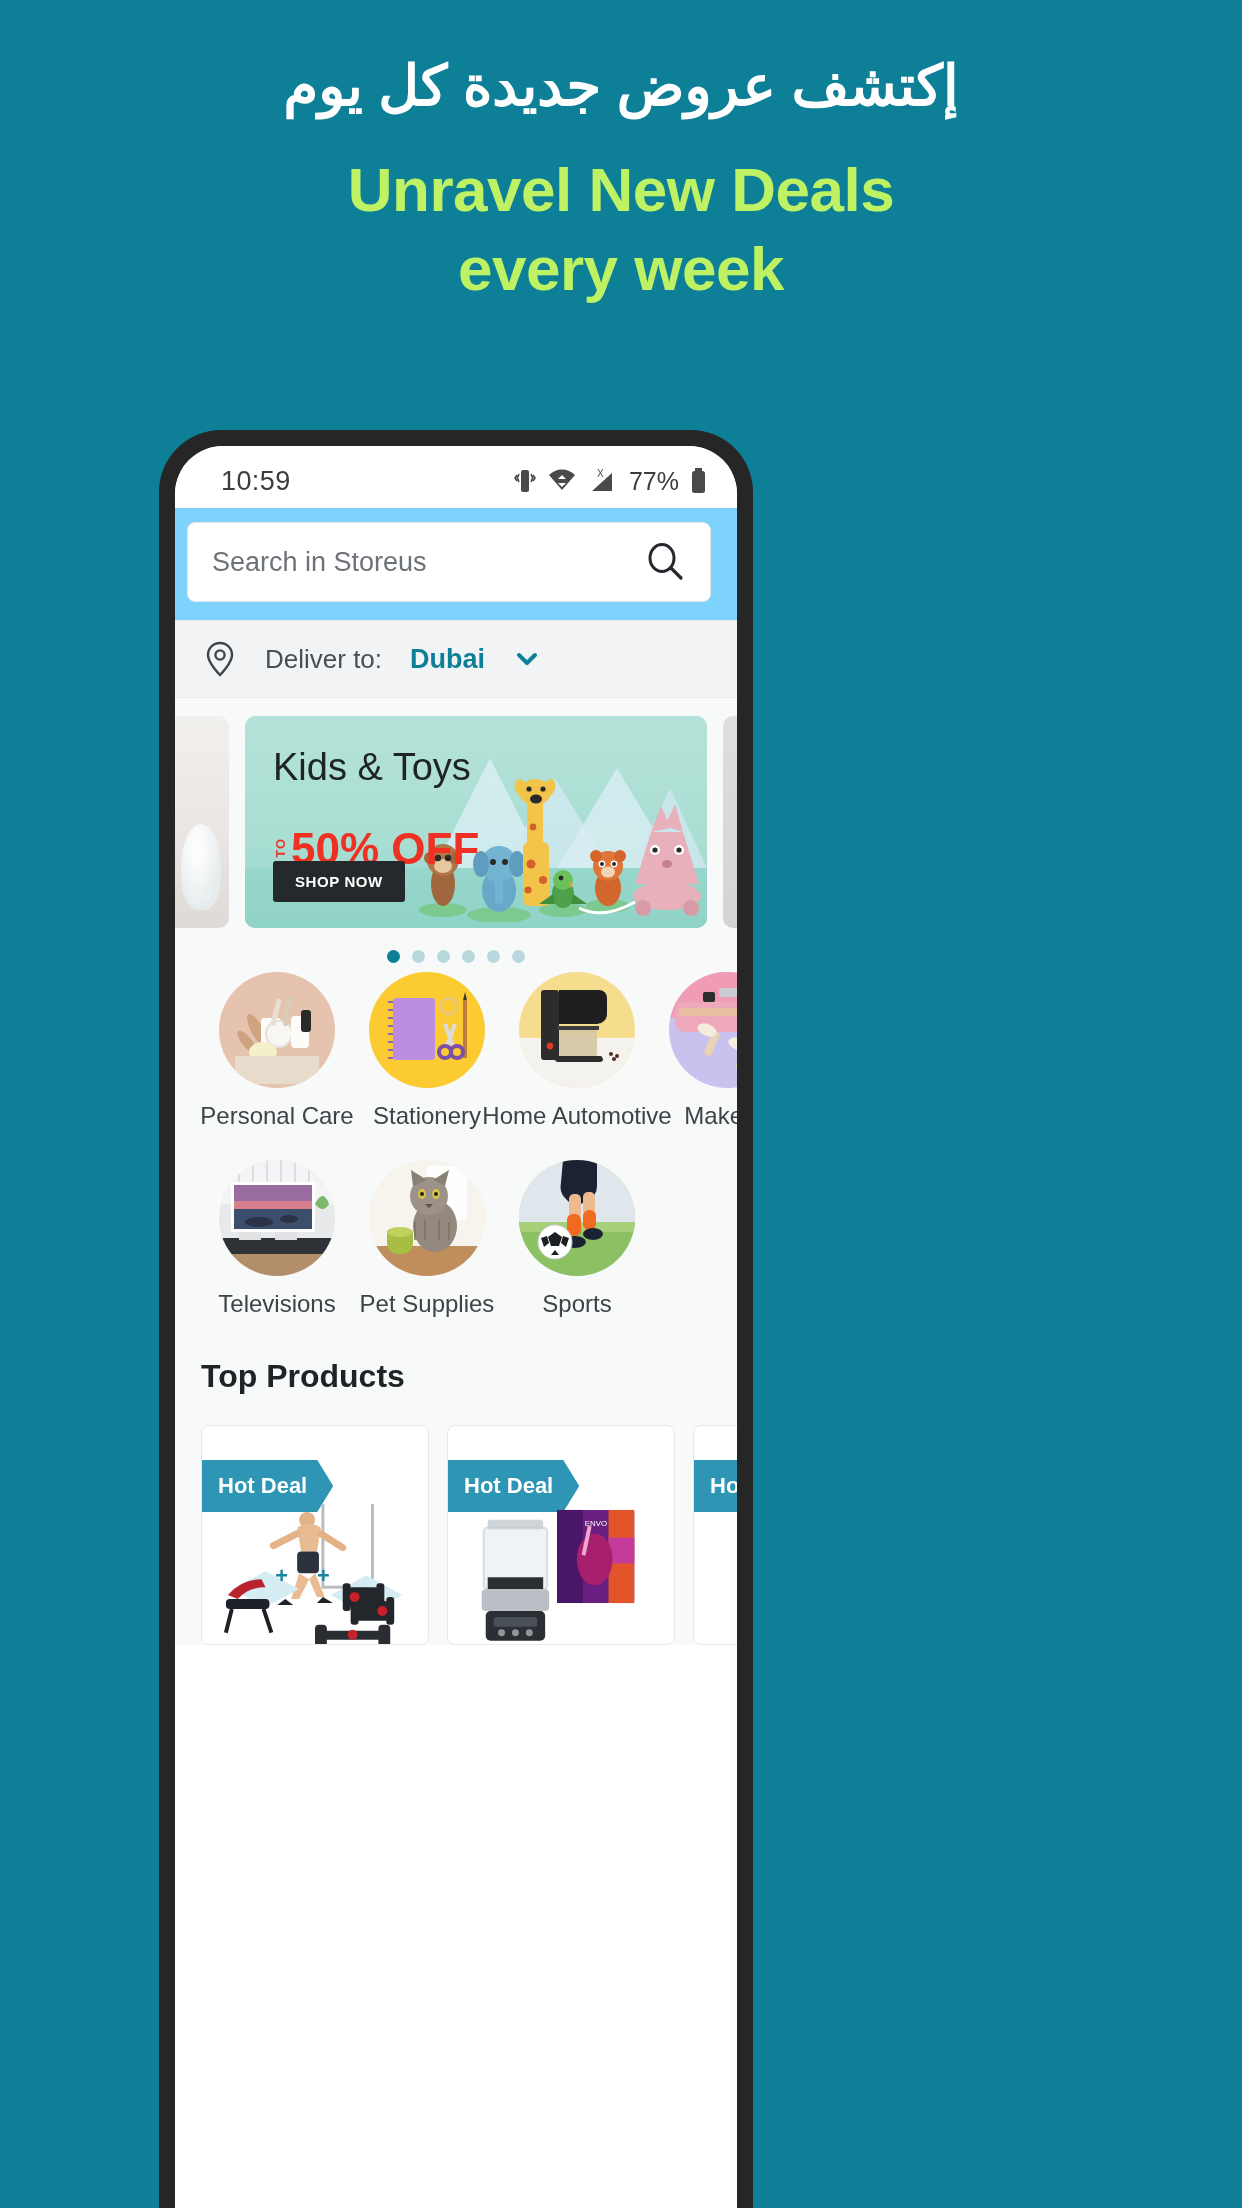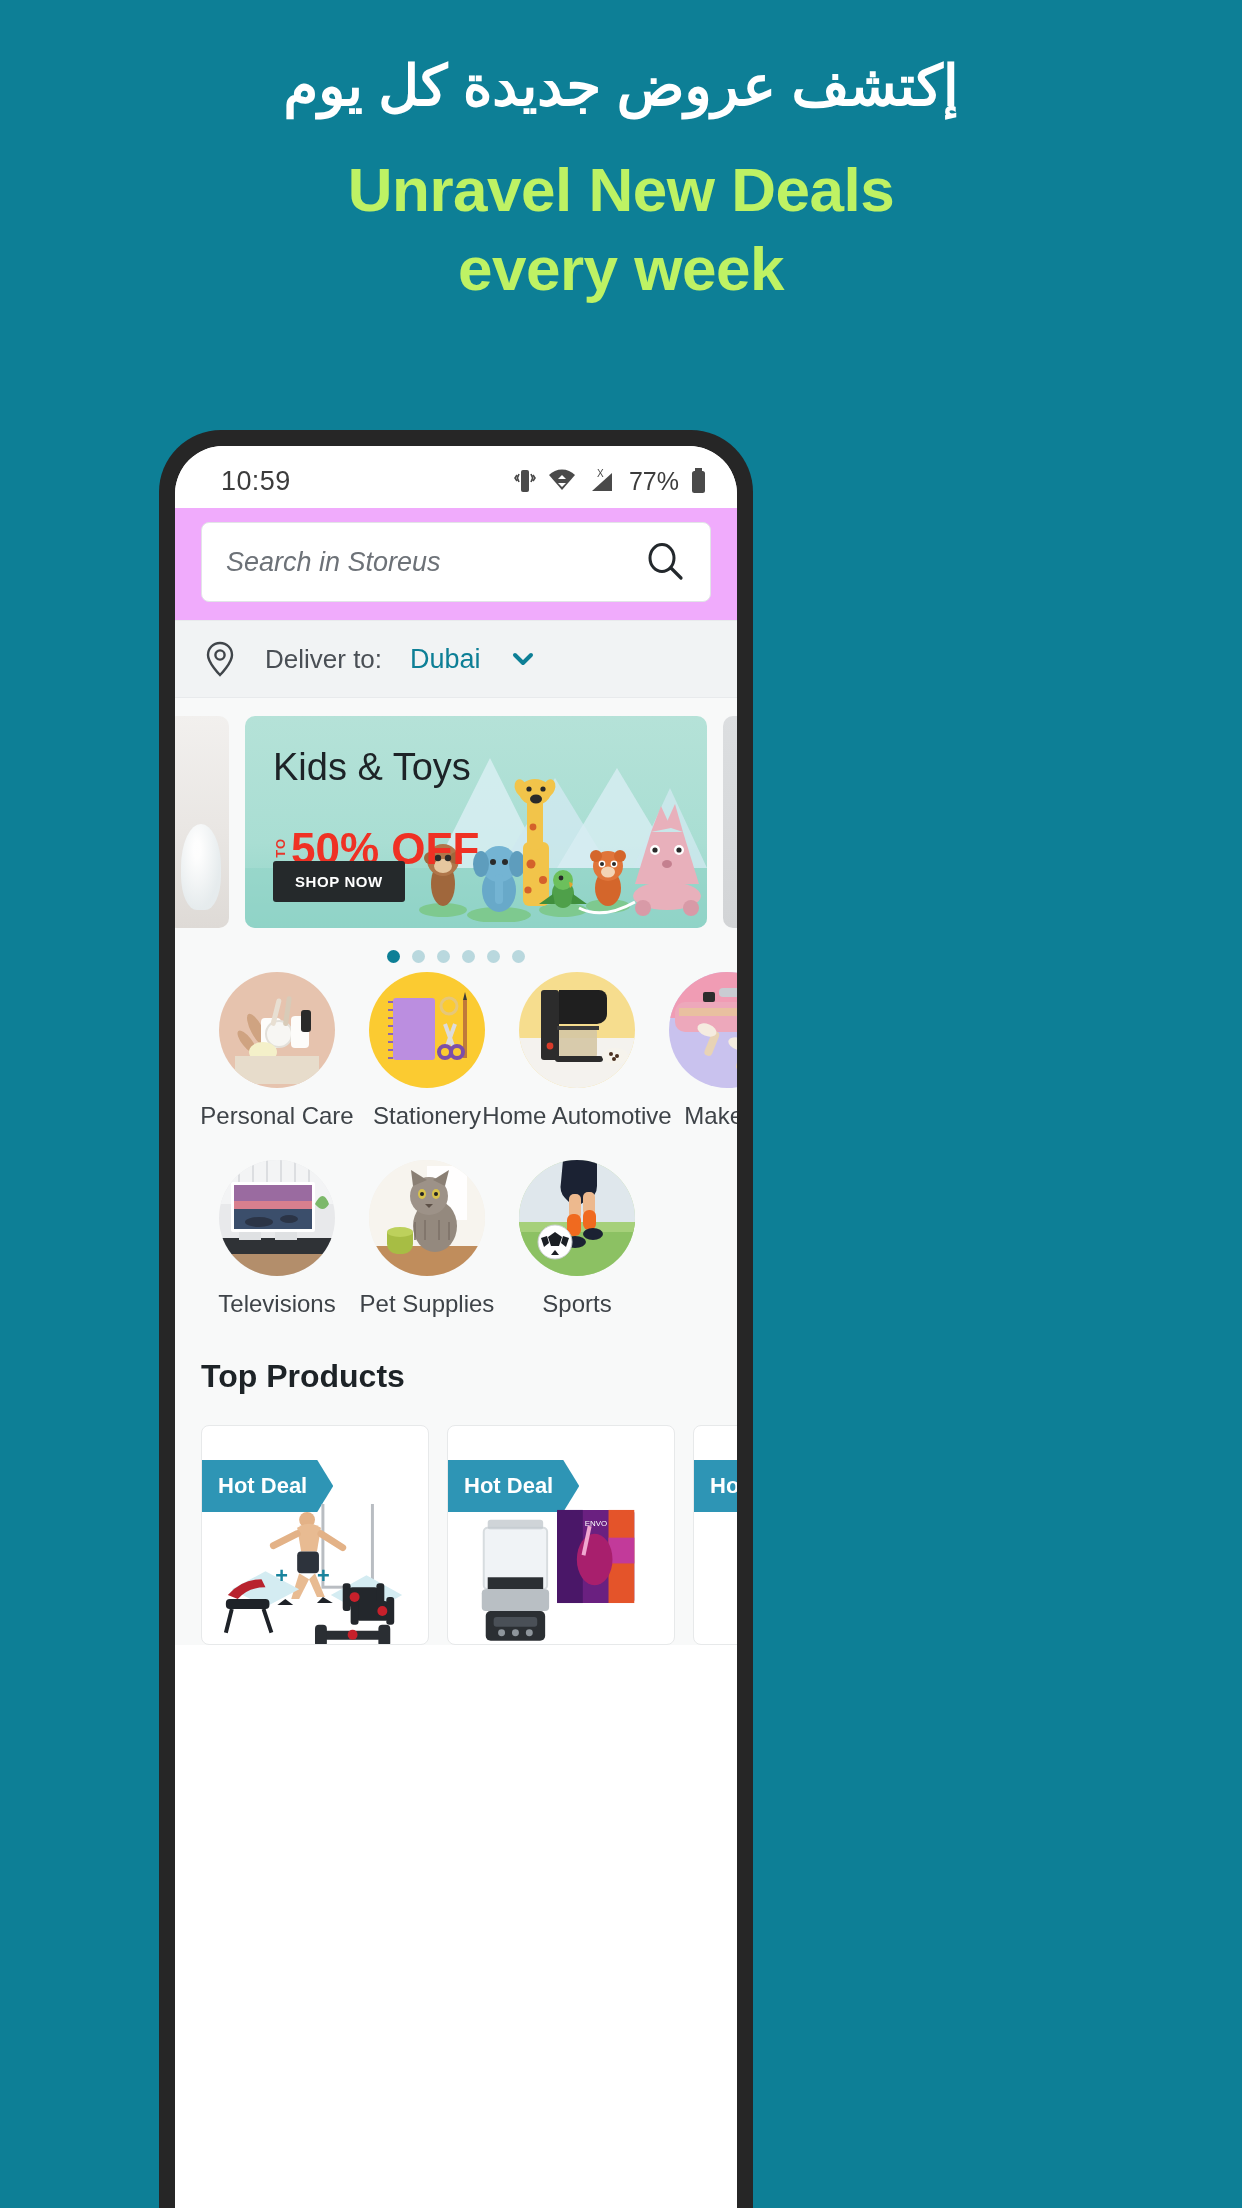--- a/index.html
+++ b/index.html
@@ -44,37 +44,37 @@
     height: 62px; display: flex; align-items: center;
     justify-content: space-between;
     padding: 8px 30px 0 46px; background: #ffffff;
   }
   .status-time { font-size: 27px; color: #3c3c3c; letter-spacing: 0.4px; }
   .status-icons { display: flex; align-items: center; gap: 11px; }
   .status-icons svg { display: block; }
   .status-batt { font-size: 25px; color: #3c3c3c; margin-left: 2px; }
 
   
-  .search-wrap { padding: 14px 26px 18px 26px; background:#f0abfc;font-style:italic; }
+  .search-wrap { padding: 14px 26px 18px 12px; background:#7dd3fc; }
   .search-box {
     height: 80px; border: 1.5px solid #e2e4e7; border-radius: 8px;
     display: flex; align-items: center; justify-content: space-between;
     padding: 0 22px 0 24px; background: #fff;
   }
   .search-placeholder { font-size: 27px; color: #6d7278; }
 
   
   .deliver {
     background: #f1f3f4; border-top: 1px solid #e8eaec;
     border-bottom: 1px solid #e8eaec;
     height: 78px; display: flex; align-items: center; gap: 28px;
     padding: 0 28px;
   }
   .deliver-label { font-size: 26px; color: #4a4f55; }
-  .deliver-city { font-size: 27px; color: #0d7f96; font-weight: normal; }
+  .deliver-city { font-size: 27px; color: #0d7f96; font-weight: bold; }
 
   
   .carousel-area { background: #f8f9f9; padding: 18px 0 0 0; position: relative; height: 268px; }
   .carousel-track { display: flex; gap: 16px; padding-left: 8px; height: 212px; }
   .slide-peek-left {
     width: 62px; flex: none; border-radius: 10px;
     background: linear-gradient(180deg,#f2f0ee 0%,#e9e6e3 55%,#dedad6 100%);
     position: relative; overflow: hidden; margin-left: -16px;
   }
   .slide-peek-left:after {

